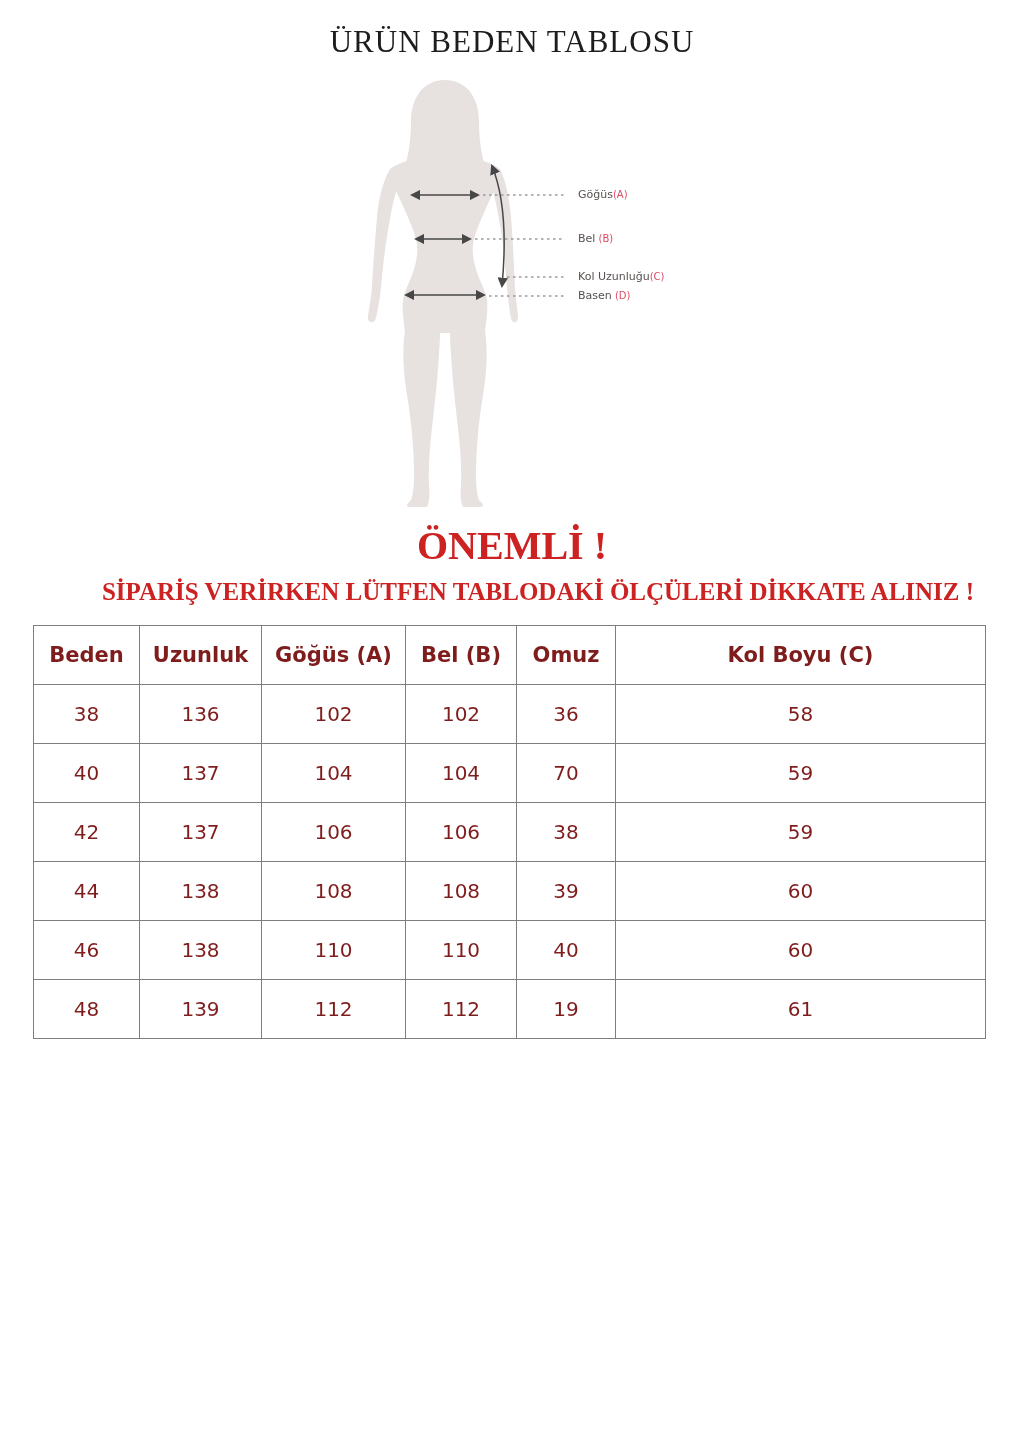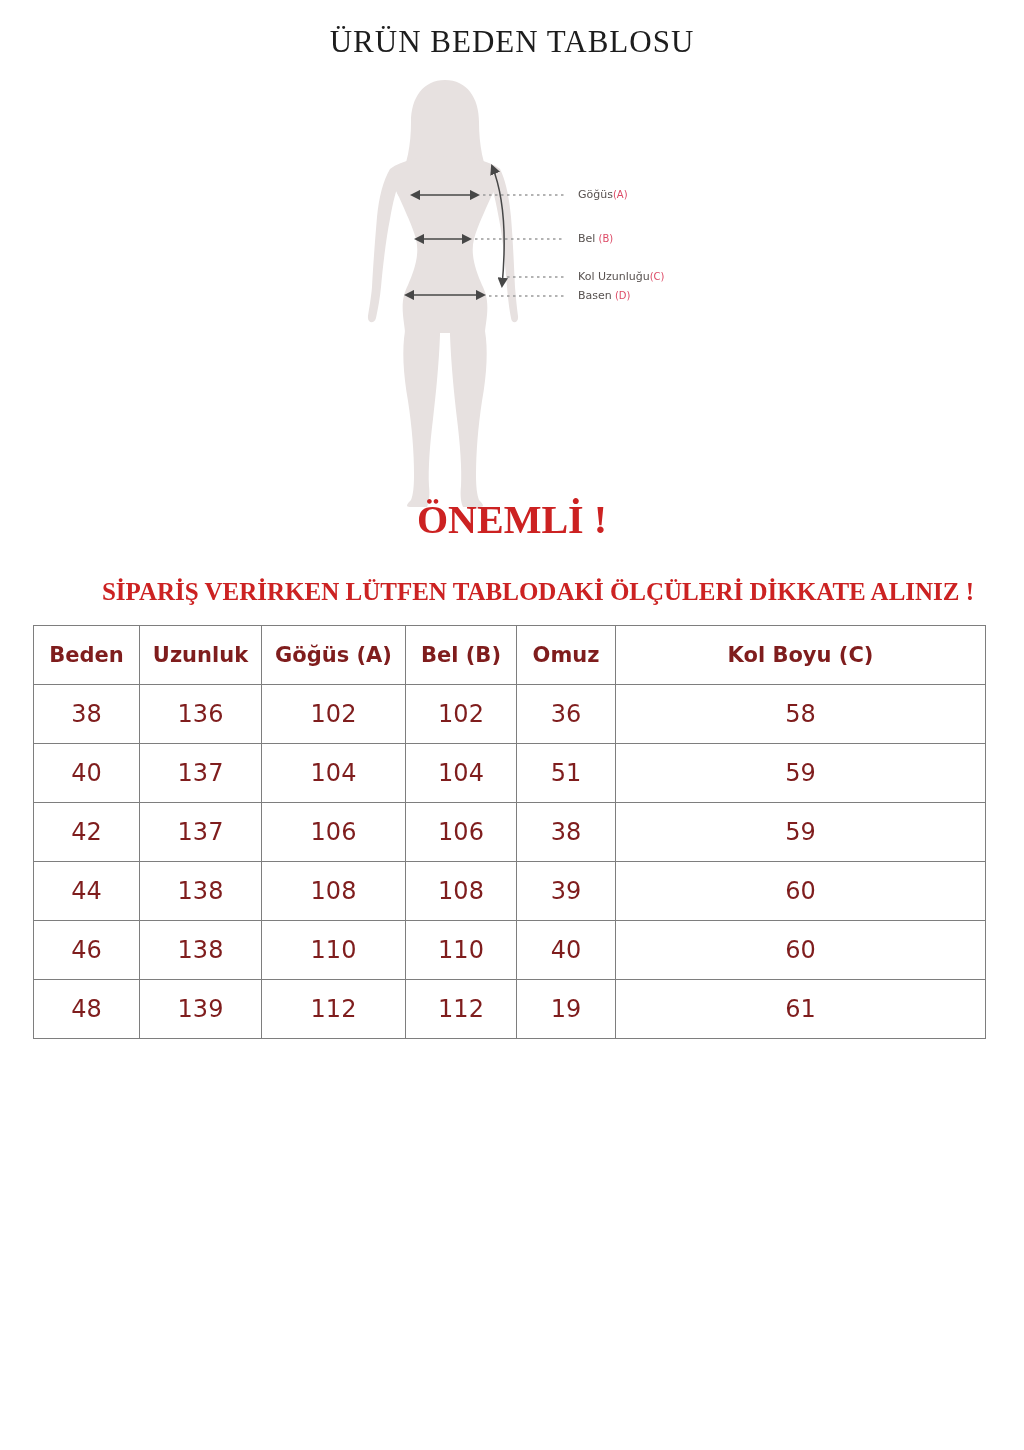--- a/index.html
+++ b/index.html
@@ -12,33 +12,33 @@
   .diagram-svg{position:absolute;left:350px;top:75px;width:225px;height:435px;}
 
   .m-label{position:absolute;left:578px;font-family:"DejaVu Sans",sans-serif;
     font-size:11px;line-height:13px;color:#57514f;white-space:nowrap;}
   .m-label .letter{color:var(--label-pink,#dd4a66);font-size:10px;}
   .m-label-gogus{top:188px;}
   .m-label-bel{top:232px;}
   .m-label-kol{top:270px;text-align:right;}
   .m-label-basen{top:289px;}
 
-  .important-heading{position:absolute;top:496px;left:0;width:100%;text-align:center;
+  .important-heading{position:absolute;top:522px;left:0;width:100%;text-align:center;
     font-family:"Liberation Serif",serif;font-weight:bold;font-size:40px;
     color:var(--accent-red,#cc2222);}
   .warning-line{position:absolute;top:578px;left:0;width:100%;text-align:center;
     font-family:"Liberation Serif",serif;font-weight:bold;font-size:25px;
     color:var(--accent-red,#cc2222);white-space:nowrap;padding-left:26px;}
 
   table.size-table{position:absolute;left:33px;top:625px;width:952px;
     border-collapse:collapse;table-layout:fixed;}
   .size-table th,.size-table td{border:1px solid #7e7e7e;text-align:center;
     vertical-align:middle;font-family:"DejaVu Sans",sans-serif;color:#7f1d1d;}
   .size-table th{height:56px;font-size:21px;font-weight:bold;}
-  .size-table td{height:56px;font-size:24px;font-weight:normal;}
+  .size-table td{height:56px;font-size:20px;font-weight:normal;}
 </style>
 </head>
 <body>
 
 <div class="page">
 
   <div class="doc-title">ÜRÜN BEDEN TABLOSU</div>
 
   <svg class="diagram-svg" viewBox="0 0 225 435">
     <defs>
@@ -110,21 +110,21 @@
           <td>102</td>
           <td>102</td>
           <td>36</td>
           <td>58</td>
         </tr>
         <tr>
           <td>40</td>
           <td>137</td>
           <td>104</td>
           <td>104</td>
-          <td>51</td>
+          <td>70</td>
           <td>59</td>
         </tr>
         <tr>
           <td>42</td>
           <td>137</td>
           <td>106</td>
           <td>106</td>
           <td>38</td>
           <td>59</td>
         </tr>

